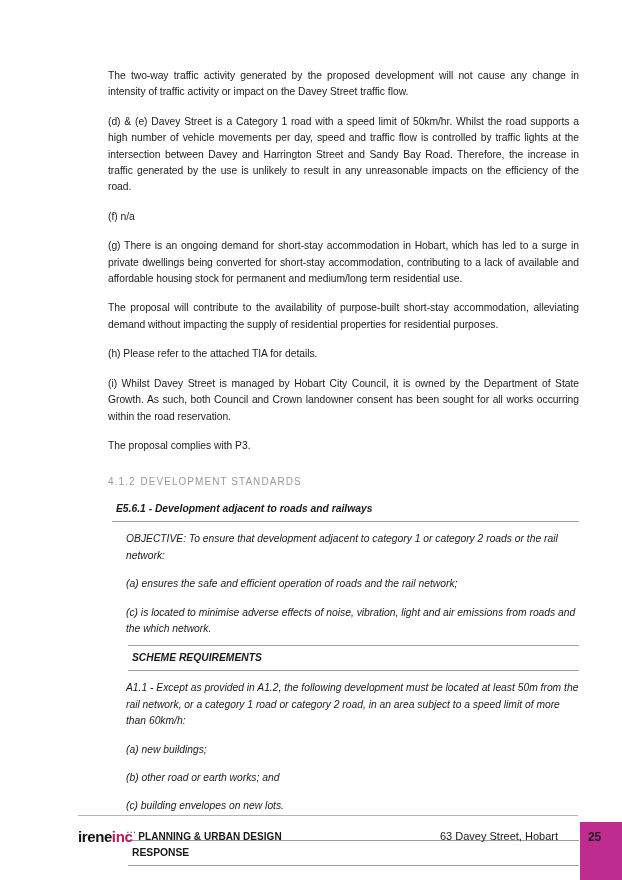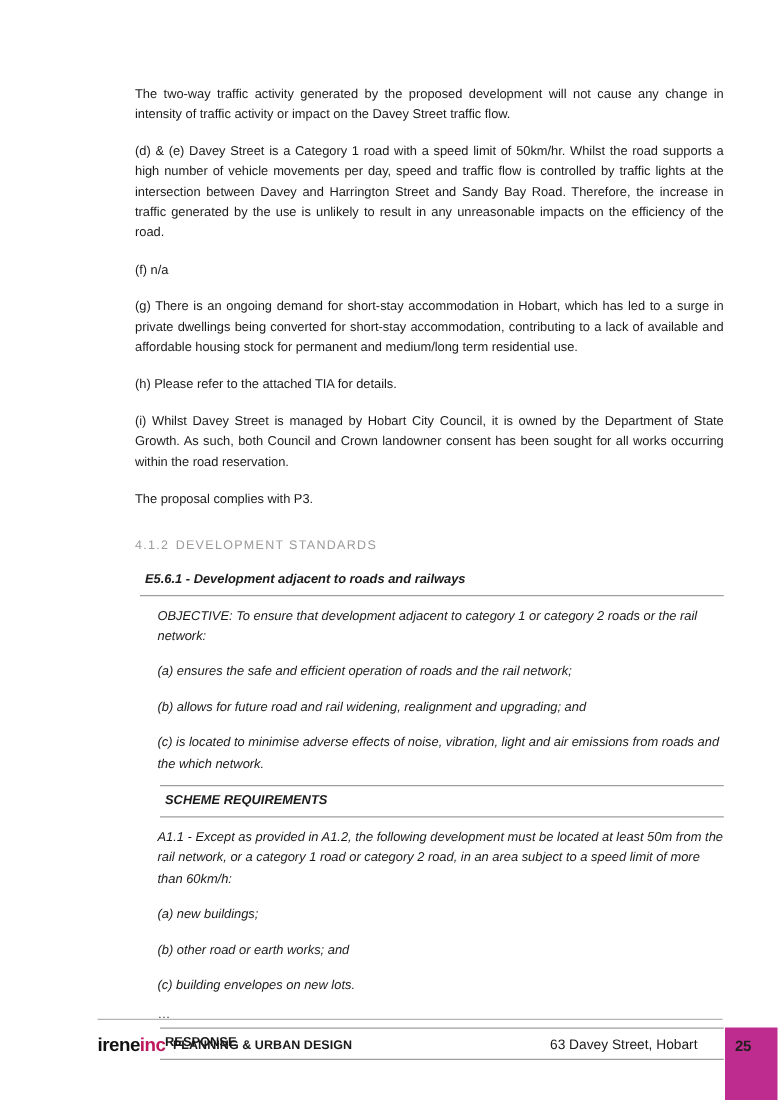--- a/index.html
+++ b/index.html
@@ -162,36 +162,36 @@
 <body>
 
 <div class="page">
 
   <div class="content">
 
     <p class="body">The two-way traffic activity generated by the proposed development will not cause any change in intensity of traffic activity or impact on the Davey Street traffic flow.</p>
     <p class="body">(d) &amp; (e) Davey Street is a Category 1 road with a speed limit of 50km/hr. Whilst the road supports a high number of vehicle movements per day, speed and traffic flow is controlled by traffic lights at the intersection between Davey and Harrington Street and Sandy Bay Road. Therefore, the increase in traffic generated by the use is unlikely to result in any unreasonable impacts on the efficiency of the road.</p>
     <p class="body">(f) n/a</p>
     <p class="body">(g) There is an ongoing demand for short-stay accommodation in Hobart, which has led to a surge in private dwellings being converted for short-stay accommodation, contributing to a lack of available and affordable housing stock for permanent and medium/long term residential use.</p>
+    <p class="body">The proposal will contribute to the availability of purpose-built short-stay accommodation, alleviating demand without impacting the supply of residential properties for residential purposes.</p>
     <p class="body">(h) Please refer to the attached TIA for details.</p>
     <p class="body">(i) Whilst Davey Street is managed by Hobart City Council, it is owned by the Department of State Growth. As such, both Council and Crown landowner consent has been sought for all works occurring within the road reservation.</p>
     <p class="body last">The proposal complies with P3.</p>
 
     <div class="section-heading">
       <span class="num">4.1.2</span><span>DEVELOPMENT STANDARDS</span>
     </div>
 
     <div class="standard-box">
 
       <div class="std-title">E5.6.1 - Development adjacent to roads and railways</div>
 
       <div class="std-inner">
         <p class="ital">OBJECTIVE: To ensure that development adjacent to category 1 or category 2 roads or the rail network:</p>
         <p class="ital">(a) ensures the safe and efficient operation of roads and the rail network;</p>
-        <p class="ital">(b) allows for future road and rail widening, realignment and upgrading; and</p>
         <p class="ital last">(c) is located to minimise adverse effects of noise, vibration, light and air emissions from roads and the which network.</p>
       </div>
 
       <div class="band">SCHEME REQUIREMENTS</div>
 
       <div class="std-inner">
         <p class="ital">A1.1 - Except as provided in A1.2, the following development must be located at least 50m from the rail network, or a category 1 road or category 2 road, in an area subject to a speed limit of more than 60km/h:</p>
         <p class="ital">(a) new buildings;</p>
         <p class="ital">(b) other road or earth works; and</p>
         <p class="ital last">(c) building envelopes on new lots.</p>

